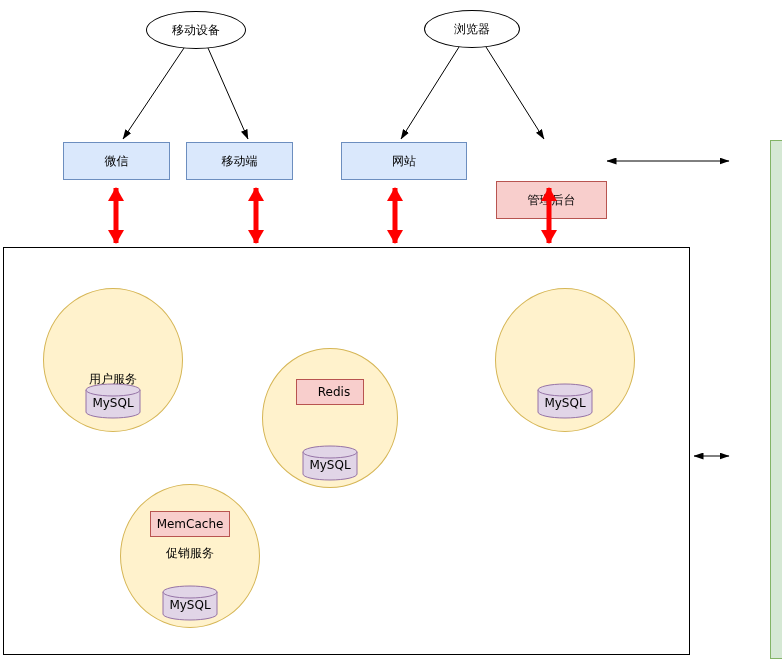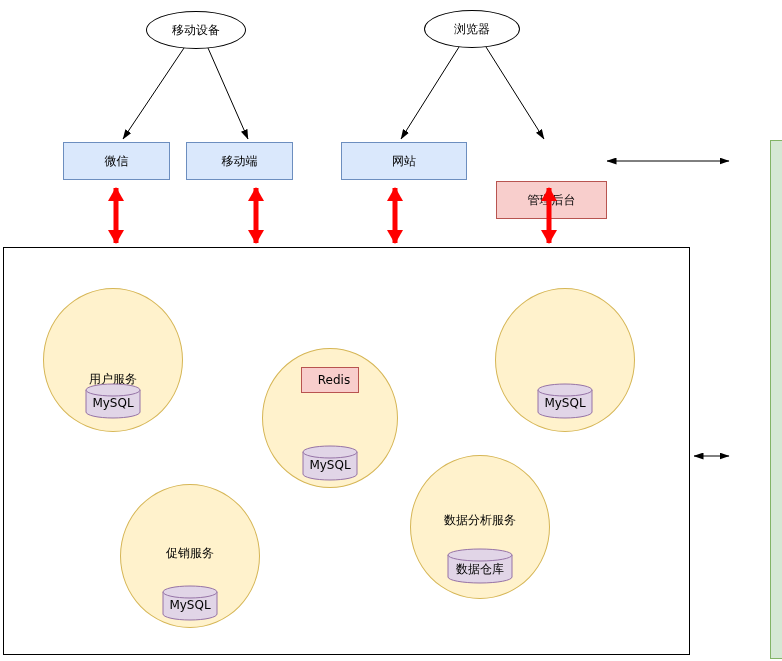--- a/index.html
+++ b/index.html
@@ -31,21 +31,21 @@
     <div class="cyl" style="top:94px;width:56px;height:36px;">
       <svg width="56" height="36" viewBox="0 0 56 36">
         <path d="M1,7 L1,29 A27,6 0 0 0 55,29 L55,7" fill="#e1d5e7" stroke="#9673a6"></path>
         <ellipse cx="28" cy="7" rx="27" ry="6" fill="#e1d5e7" stroke="#9673a6"></ellipse>
       </svg>
       <span class="cyl-label">MySQL</span>
     </div>
   </div>
 
   <div class="service" style="left:262px;top:348px;width:136px;height:140px;">
-    <div class="chip" style="top:18px;width:58px;padding-left:8px;">
+    <div class="chip" style="top:30px;width:68px;padding-left:8px;">
       <span>Redis</span>
     </div>
     <div class="cyl" style="top:96px;width:56px;height:36px;">
       <svg width="56" height="36" viewBox="0 0 56 36">
         <path d="M1,7 L1,29 A27,6 0 0 0 55,29 L55,7" fill="#e1d5e7" stroke="#9673a6"></path>
         <ellipse cx="28" cy="7" rx="27" ry="6" fill="#e1d5e7" stroke="#9673a6"></ellipse>
       </svg>
       <span class="cyl-label">MySQL</span>
     </div>
   </div>
@@ -54,40 +54,33 @@
     <div class="cyl" style="top:94px;width:56px;height:36px;">
       <svg width="56" height="36" viewBox="0 0 56 36">
         <path d="M1,7 L1,29 A27,6 0 0 0 55,29 L55,7" fill="#e1d5e7" stroke="#9673a6"></path>
         <ellipse cx="28" cy="7" rx="27" ry="6" fill="#e1d5e7" stroke="#9673a6"></ellipse>
       </svg>
       <span class="cyl-label">MySQL</span>
     </div>
   </div>
 
   <div class="service" style="left:120px;top:484px;width:140px;height:144px;">
+    <div class="chip" style="top:26px;width:80px;">
+      <span>MemCache</span>
+    </div>
     <span class="svc-label" style="top:60px;">促销服务</span>
     <div class="cyl" style="top:100px;width:56px;height:36px;">
       <svg width="56" height="36" viewBox="0 0 56 36">
         <path d="M1,7 L1,29 A27,6 0 0 0 55,29 L55,7" fill="#e1d5e7" stroke="#9673a6"></path>
         <ellipse cx="28" cy="7" rx="27" ry="6" fill="#e1d5e7" stroke="#9673a6"></ellipse>
       </svg>
       <span class="cyl-label">MySQL</span>
     </div>
   </div>
 
-  <div class="service" style="left:410px;top:455px;width:140px;height:144px;">
-    <span class="svc-label" style="top:56px;">数据分析服务</span>
-    <div class="cyl" style="top:92px;width:66px;height:36px;">
-      <svg width="66" height="36" viewBox="0 0 66 36">
-        <path d="M1,7 L1,29 A32,6 0 0 0 65,29 L65,7" fill="#e1d5e7" stroke="#9673a6"></path>
-        <ellipse cx="33" cy="7" rx="32" ry="6" fill="#e1d5e7" stroke="#9673a6"></ellipse>
-      </svg>
-      <span class="cyl-label">数据仓库</span>
-    </div>
-  </div>
 
   <div class="node ellipse-node" style="left:146px;top:11px;width:100px;height:38px;">
     <span>移动设备</span>
   </div>
   <div class="node ellipse-node" style="left:424px;top:10px;width:96px;height:38px;">
     <span>浏览器</span>
   </div>
 
   <div class="node channel" style="left:63px;top:142px;width:107px;height:38px;">
     <span>微信</span>

